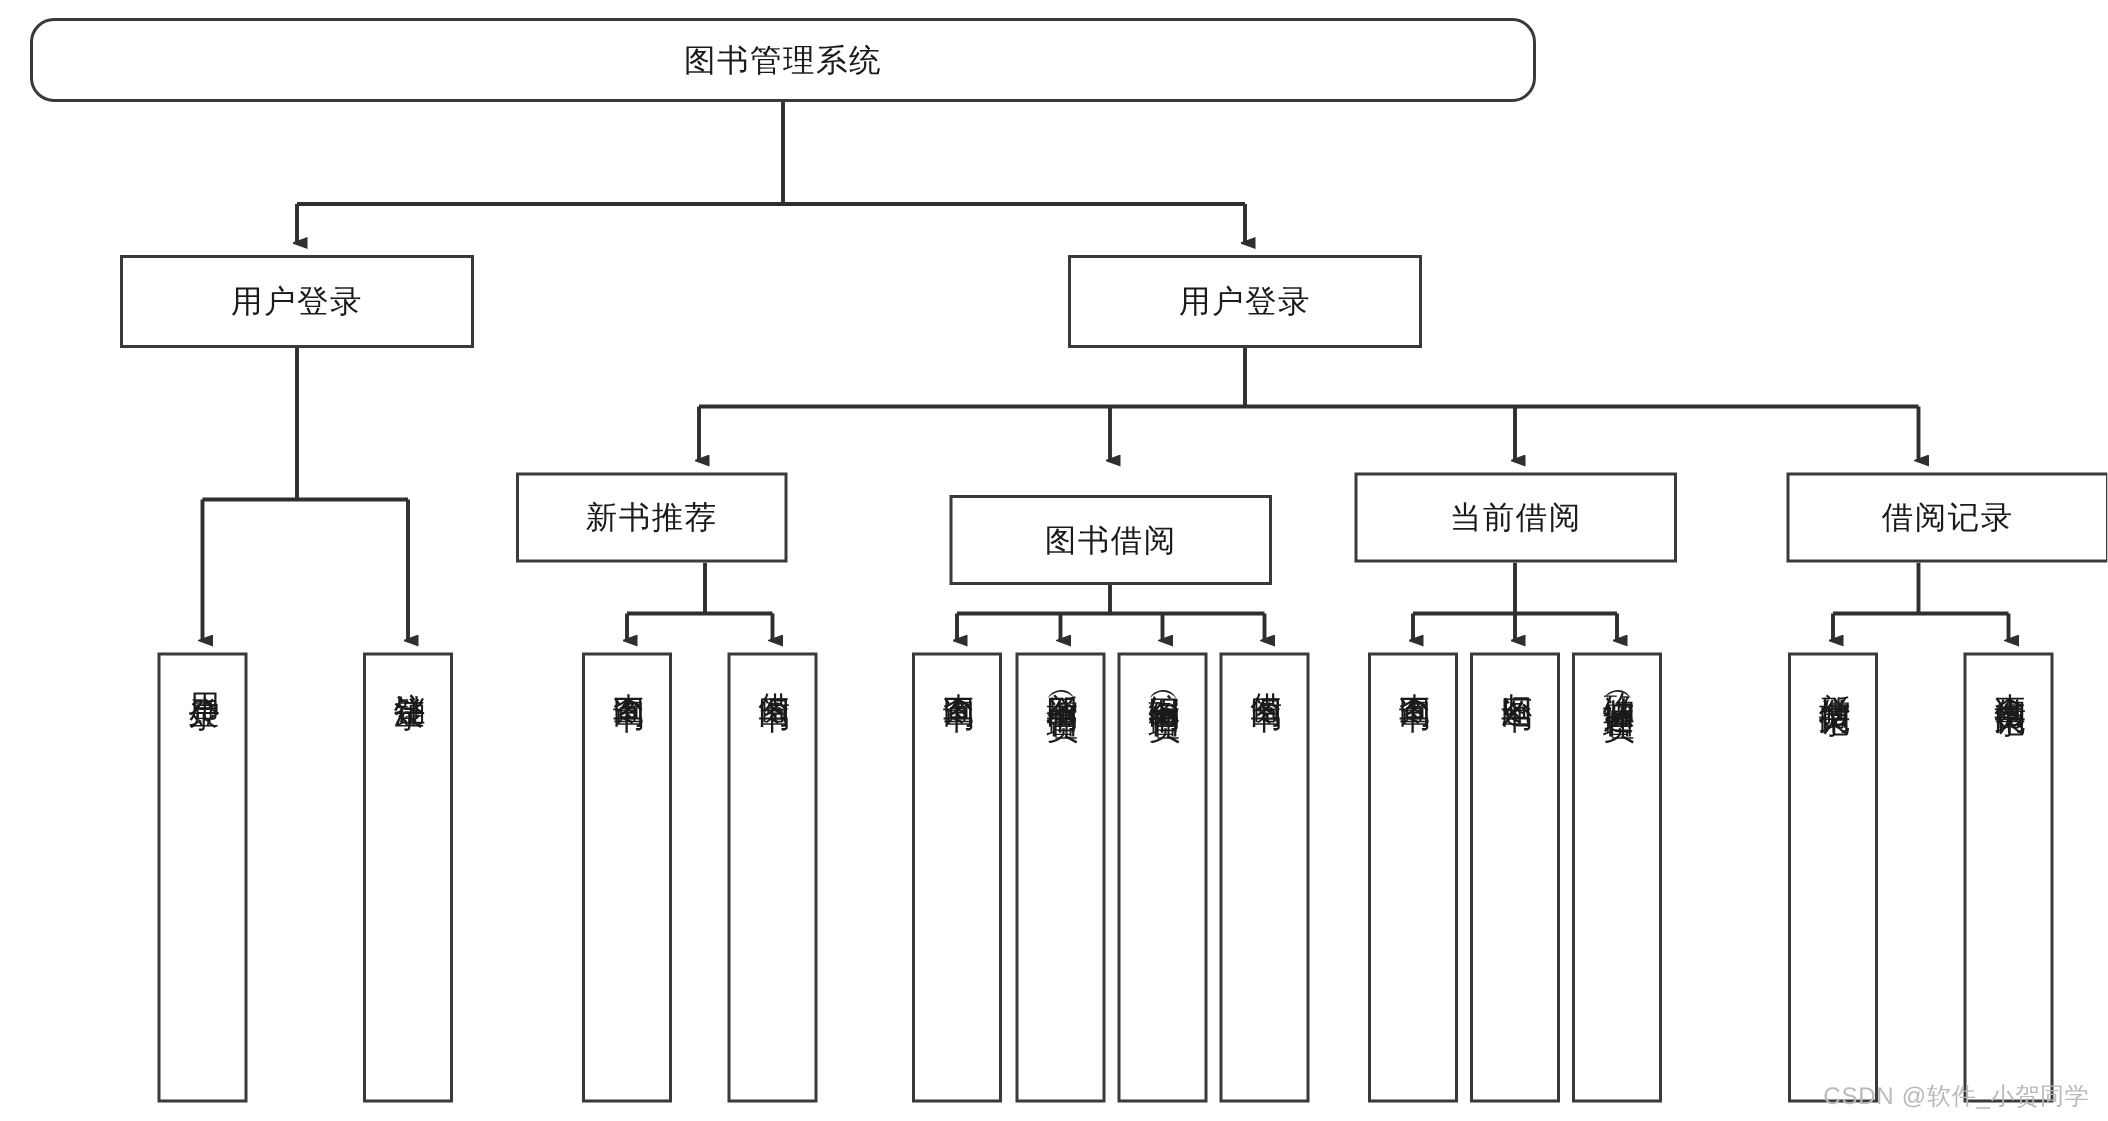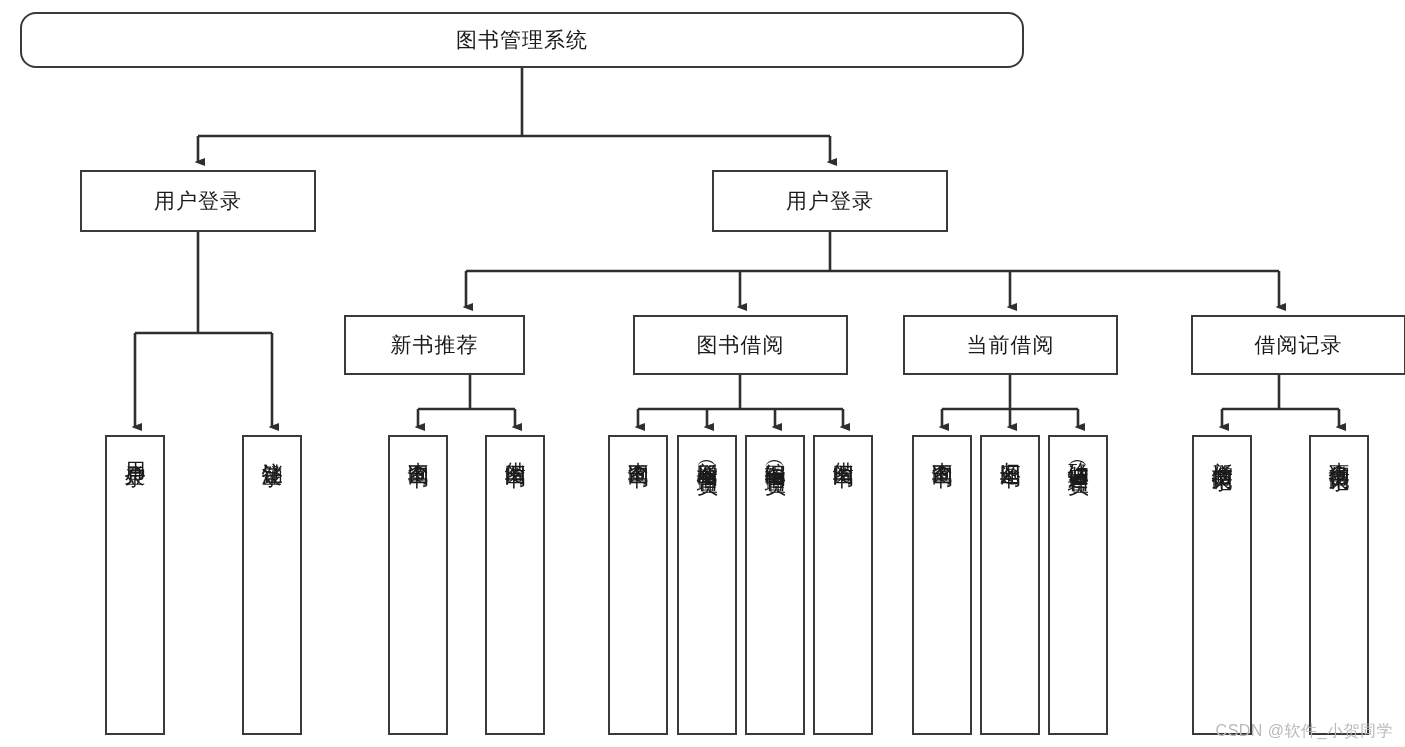--- a/index.html
+++ b/index.html
@@ -132,21 +132,21 @@
   <div class="node horizontal" style="left:80px; top:170px; width:236px; height:62px;">
     <span>用户登录</span>
   </div>
   <div class="node horizontal" style="left:712px; top:170px; width:236px; height:62px;">
     <span>用户登录</span>
   </div>
 
   <div class="node horizontal" style="left:344px; top:315px; width:181px; height:60px;">
     <span>新书推荐</span>
   </div>
-  <div class="node horizontal" style="left:633px; top:315px; width:215px; height:60px;">
+  <div class="node horizontal" style="left:633px; top:330px; width:215px; height:60px;">
     <span>图书借阅</span>
   </div>
   <div class="node horizontal" style="left:903px; top:315px; width:215px; height:60px;justify-content:center;">
     <span>当前借阅</span>
   </div>
   <div class="node horizontal" style="left:1171px; top:315px; width:215px; height:60px;margin-left:20px;">
     <span>借阅记录</span>
   </div>
 
   <div class="node vertical" style="left:105px; top:435px; width:60px; height:300px;">

